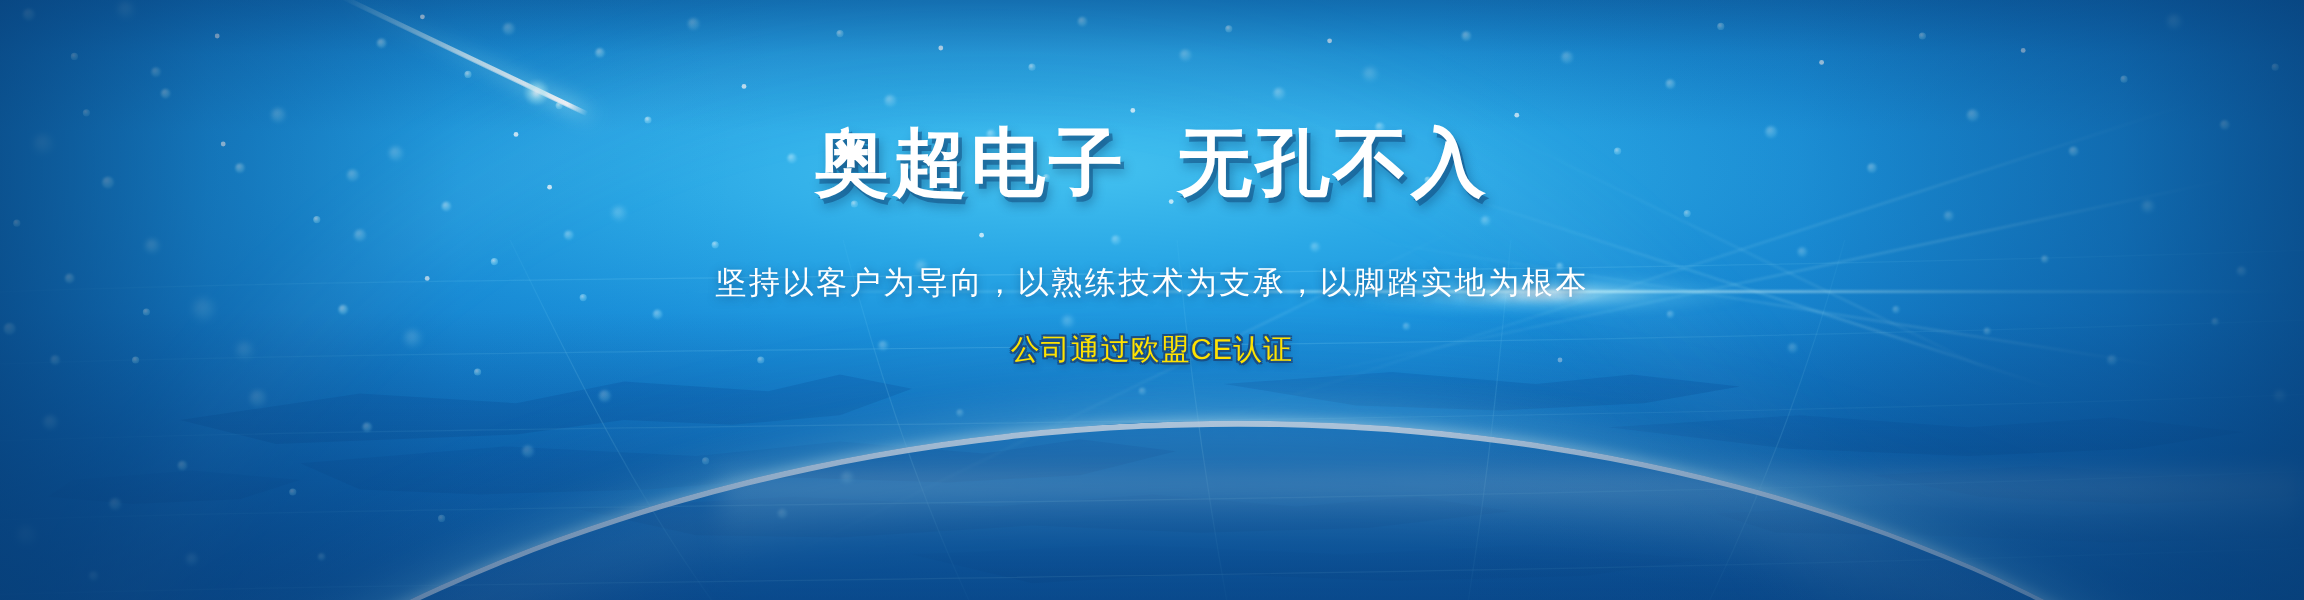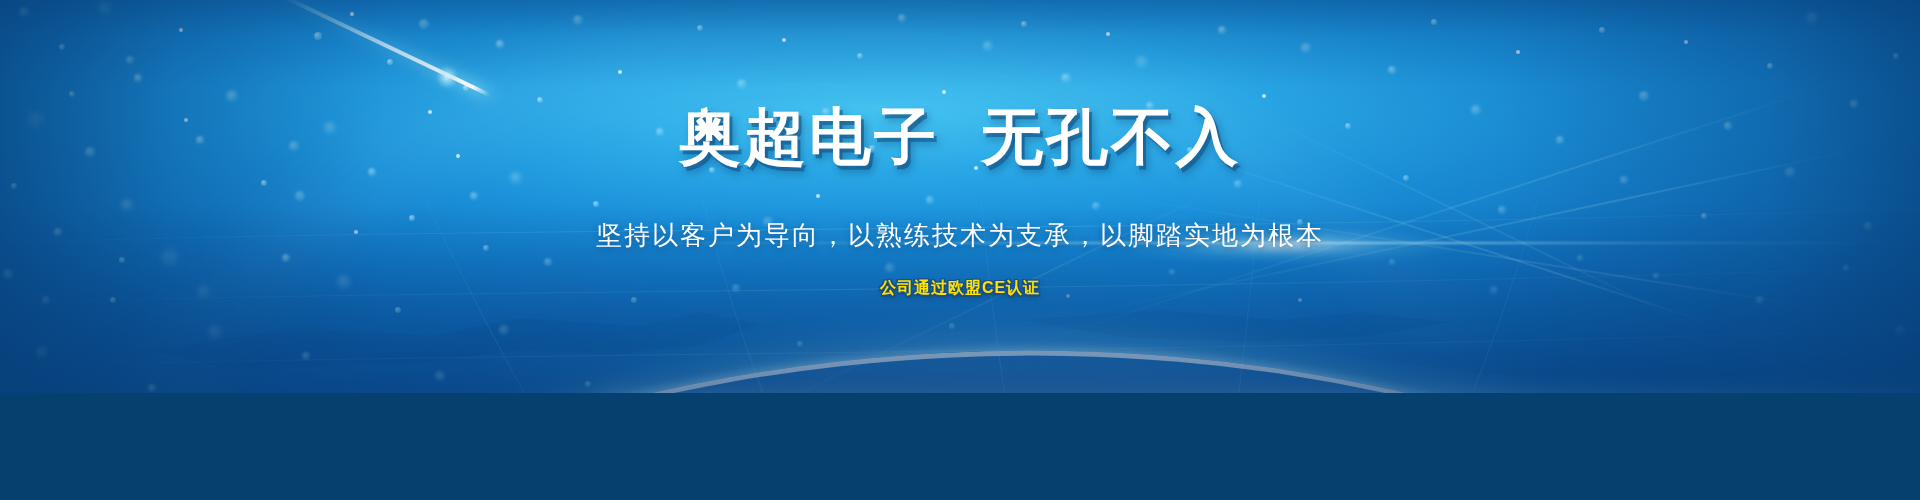--- a/index.html
+++ b/index.html
@@ -4,21 +4,21 @@
 <title>Banner</title>
 <style>
   html, body {
     margin: 0;
     padding: 0;
     background: #06406f;
   }
   #banner {
     position: relative;
     width: 1920px;
-    height: 393px;
+    height: 500px;
     overflow: hidden;
     font-family: "Liberation Sans", "DejaVu Sans", sans-serif;
     background: #1476c4;
   }
 
   
   .layer { position: absolute; inset: 0; pointer-events: none; }
 
   
   #bg-base {
@@ -221,22 +221,22 @@
     font-size: 26px;
     color: #ffffff;
     letter-spacing: 2px;
     line-height: 1;
     text-shadow: 0 2px 7px rgba(8,55,105,0.55);
     white-space: nowrap;
   }
   #highlight {
     position: absolute;
     left: 0; right: 0; top: 280px;
-    font-size: 16px;
-    font-weight: bold;
+    font-size: 24px;
+    font-weight: normal;
     color: #ffe200;
     letter-spacing: 1px;
     line-height: 1;
     text-shadow:
        -1.5px 0 0 #1a4f86,  1.5px 0 0 #1a4f86,
         0 -1.5px 0 #1a4f86,  0 1.5px 0 #1a4f86,
        -1.5px -1.5px 0 #1a4f86, 1.5px -1.5px 0 #1a4f86,
        -1.5px 1.5px 0 #1a4f86,  1.5px 1.5px 0 #1a4f86,
         2px 3px 5px rgba(6,45,90,0.55);
     white-space: nowrap;

